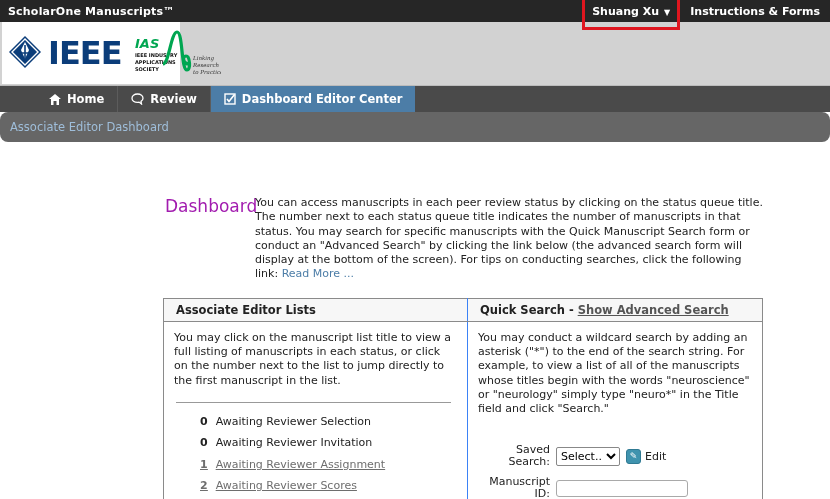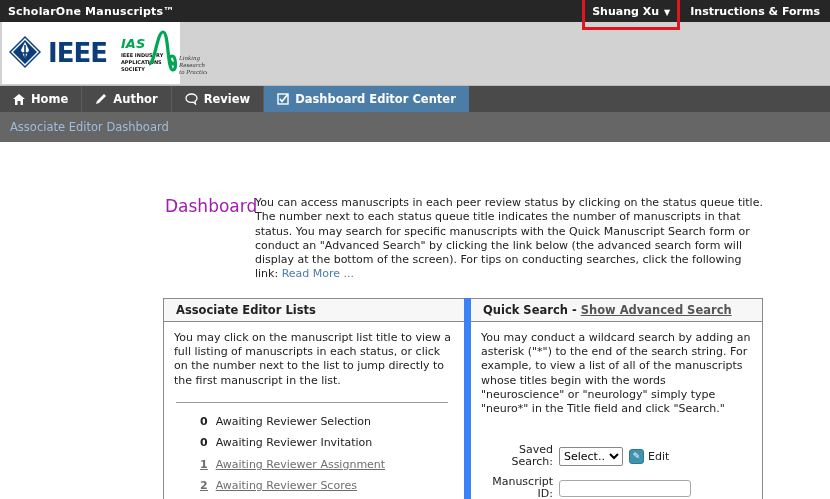--- a/index.html
+++ b/index.html
@@ -13,49 +13,49 @@
   .topbar-right { margin-left:auto; display:flex; align-items:center; gap:10px; }
   .user-menu { border:3px solid #e0161f; padding:0 7px; height:38px; display:flex;
     align-items:center; gap:5px; font-weight:bold; cursor:pointer; }
   .caret { font-size:8px; position:relative; top:1px; }
   .topbar-link { font-weight:bold; cursor:pointer; padding-right:2px; }
 
   
   .logobar { height:64px; background:#d2d2d2; border-bottom:1px solid #bbb; }
   .logobox { width:178px; height:62px; background:#fff; margin-left:2px;
     display:flex; align-items:center; padding:0 6px; gap:6px; }
-  .ieee-word { font-weight:bold; font-size:26px; color:#0b3d7a; letter-spacing:-1px; }
+  .ieee-word { font-weight:bold; font-size:32px; color:#0b3d7a; letter-spacing:-1px; }
   .logo-divider { width:1px; height:44px; background:#aaa; }
   .ias-block { display:flex; align-items:center; }
 
   
-  .tabbar { height:26px; background:#4a4a4a; display:flex; }
+  .tabbar { height:26px; background:#4a4a4a; display:flex;padding-left:36px; }
   .tab { display:flex; align-items:center; gap:6px; padding:0 13px; color:#fff;
     font-weight:bold; font-size:11.5px; border-right:1px solid #5c5c5c; cursor:pointer; }
   .tab.active { background:#4c7da7; border-right:none; }
   .tab-icon { font-size:12px; line-height:1; }
   .tab-icon svg { display:block; }
 
   
   .breadcrumbbar { height:30px; background:#666666; display:flex; align-items:center;
-    padding-left:10px; }
+    padding-left:10px;border-radius:8px; }
   .breadcrumb { color:#9fbeda; font-size:11.5px; cursor:pointer; }
 
   
   .dash-section { margin:54px 0 0 165px; display:flex; }
   .dash-title { font-size:17px; color:#a21caf; width:90px; flex:none; }
   .dash-text { width:508px; line-height:14.3px; color:#222; }
   .readmore { color:#4c7da7; cursor:pointer; text-decoration:none; }
 
   
   .panels { margin:16px 0 0 163px; width:600px; border:1px solid #8a8a8a;
     border-collapse:collapse; table-layout:fixed; }
   .panels th { background:#f7f7f7; border-bottom:1px solid #8a8a8a; text-align:left;
     font-size:11.5px; padding:4px 8px 4px 12px; height:22px; }
-  .panels th.lcol, .panels td.lcol { border-right:7px solid #3b82f6; width:304px; }
+  .panels th.lcol, .panels td.lcol { border-right:1px solid #3b82f6; width:304px; }
   .panels td { vertical-align:top; padding:9px 10px; }
   .adv-link { color:#555; text-decoration:underline; cursor:pointer; }
   .panel-desc { line-height:14.3px; }
 
   .list-divider { border:none; border-top:1px solid #999; margin:14px 6px 10px 2px; }
   .queue-list { margin:12px 0 0 26px; }
   .queue-item { margin-bottom:8.5px; line-height:13px; }
   .queue-count { font-weight:bold; margin-right:8px; }
   .queue-item.is-link, .queue-item.is-link .queue-count
     { color:#6e6e6e; text-decoration:underline; cursor:pointer; }
@@ -116,28 +116,20 @@
 </div>
 
 <div class="tabbar">
   <div class="tab">
     <span class="tab-icon">
       <svg width="12" height="11" viewBox="0 0 12 11">
           <path d="M6 0 L12 5 H10 V11 H7.5 V7 H4.5 V11 H2 V5 H0 Z" fill="#fff"></path>
         </svg>
     </span>
     <span>Home</span>
-  </div>
-  <div class="tab">
-    <span class="tab-icon">
-      <svg width="12" height="12" viewBox="0 0 12 12">
-          <path d="M1 11 L2 8 L9 1 L11 3 L4 10 Z" fill="#fff"></path>
-        </svg>
-    </span>
-    <span>Author</span>
   </div>
   <div class="tab">
     <span class="tab-icon">
       <svg width="13" height="12" viewBox="0 0 13 12">
           <path d="M6.5 1 C3.2 1 1 2.8 1 5.2 C1 7.5 3.2 9.3 6.5 9.3 C7 9.3 7.5 9.2 8 9.1 L10.5 11 L10 8.4 C11.3 7.6 12 6.5 12 5.2 C12 2.8 9.8 1 6.5 1 Z" fill="none" stroke="#fff" stroke-width="1.3"></path>
         </svg>
     </span>
     <span>Review</span>
   </div>
   <div class="tab active">

